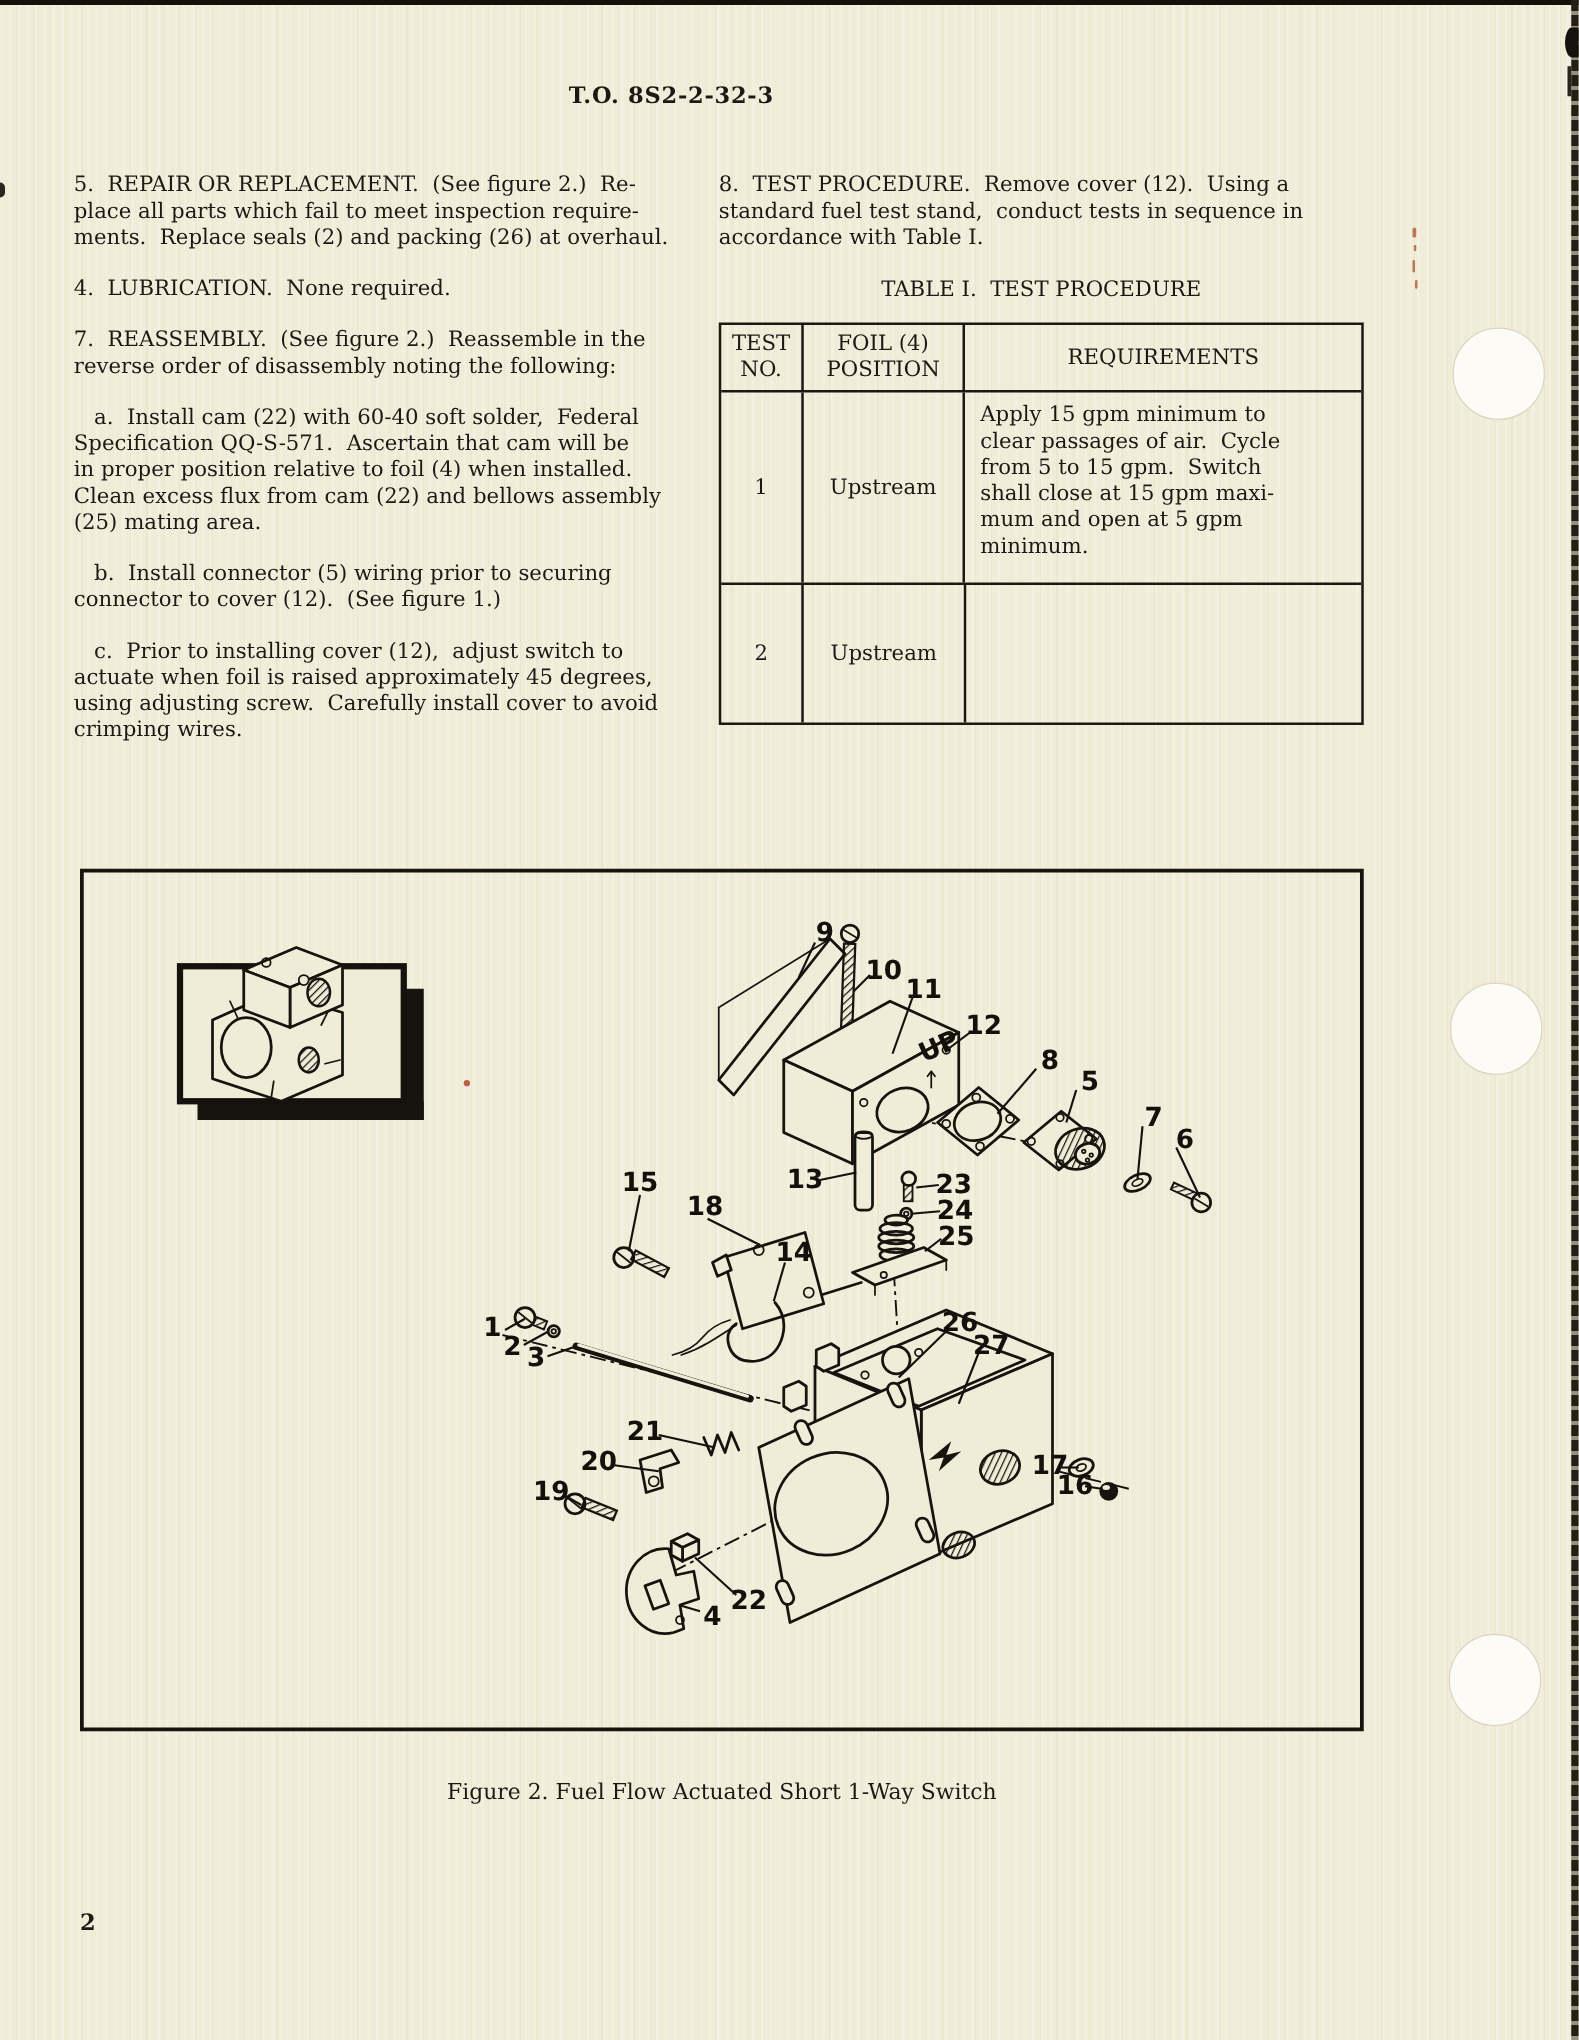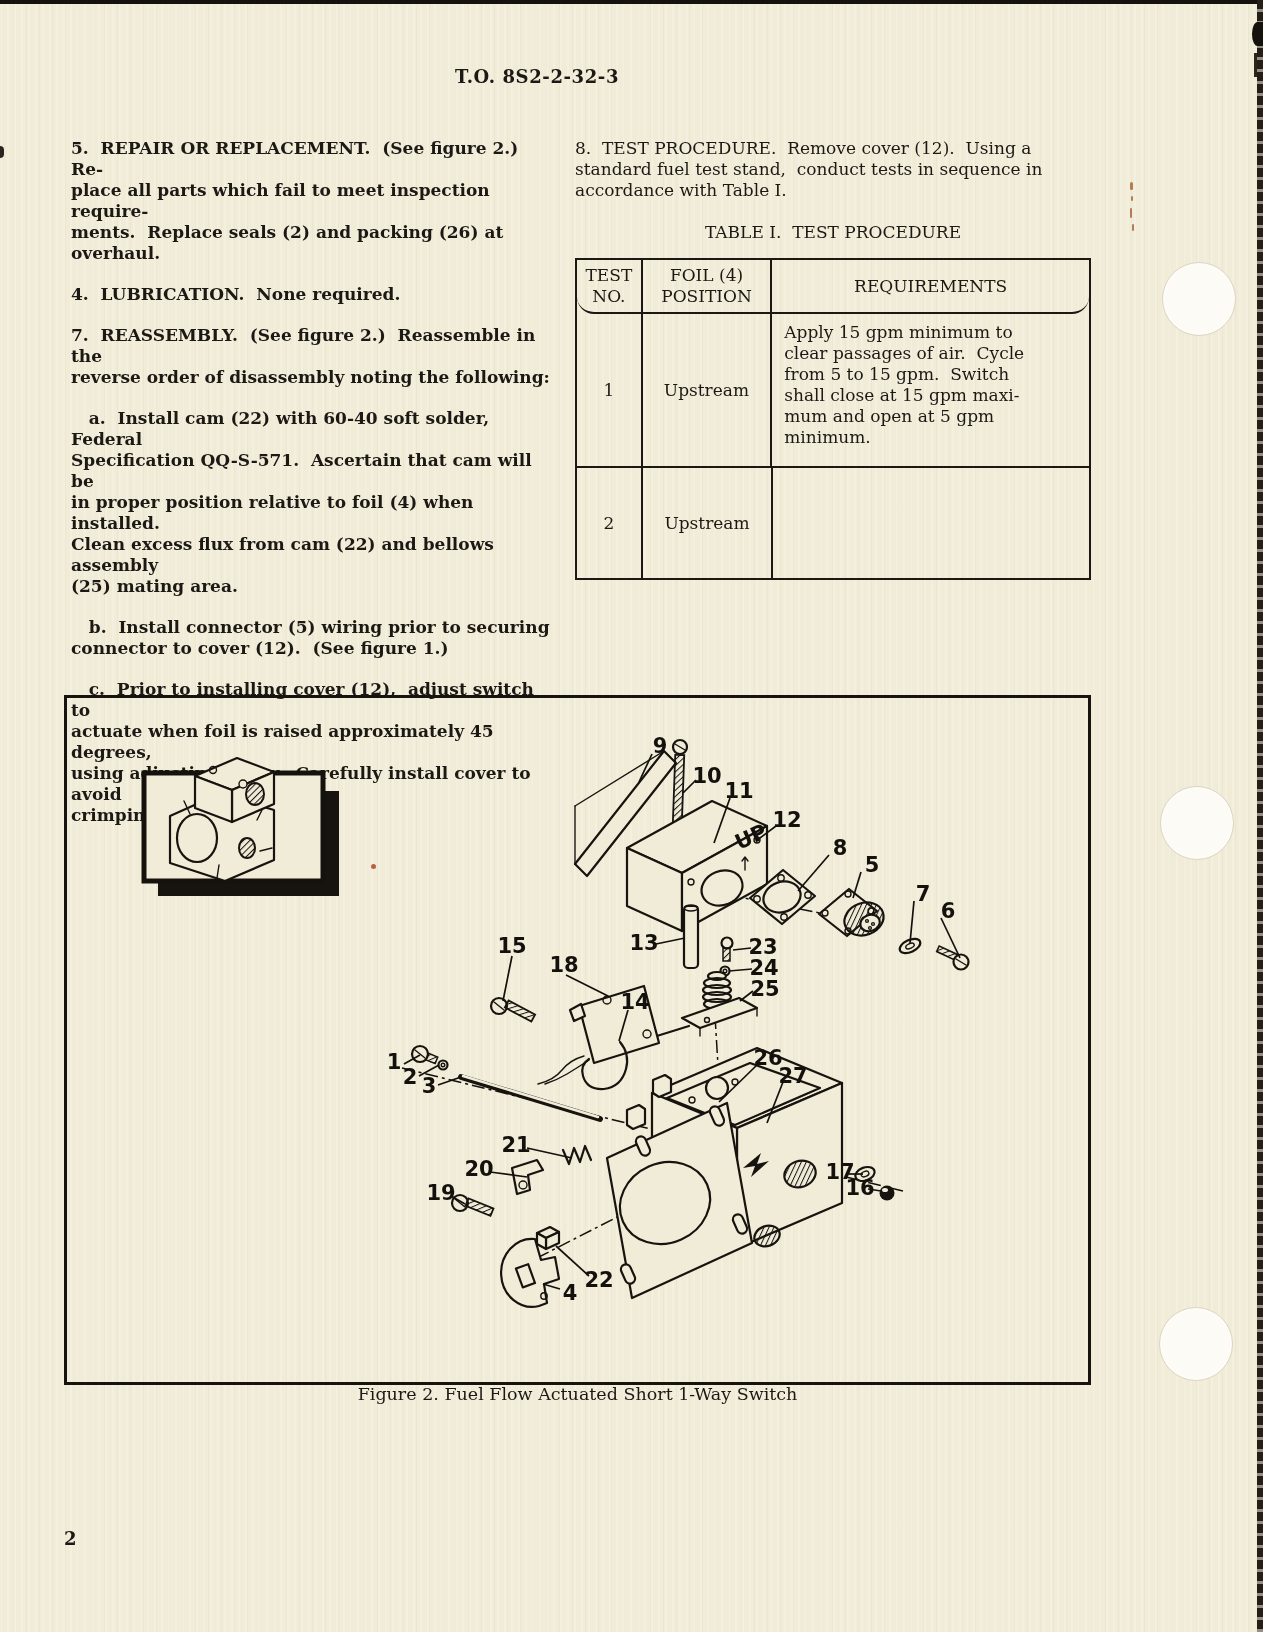--- a/index.html
+++ b/index.html
@@ -7,46 +7,46 @@
     width:1263px;height:1632px;position:relative;overflow:hidden;
     background-color:#f1ecd8;
     background-image:
       repeating-linear-gradient(90deg, rgba(255,255,255,.20) 0 2px, rgba(0,0,0,0) 2px 7px),
       repeating-linear-gradient(90deg, rgba(208,197,160,.14) 0 1px, rgba(0,0,0,0) 1px 13px);
     font-family:"DejaVu Serif","Liberation Serif",serif;
     color:#1c1915;
   }
   .abs{position:absolute;}
   .txt{white-space:pre-wrap;font-size:17px;line-height:21px;}
-  .para{margin:0 0 20px 16px;font-weight:bold;}
+  .para{margin:0 0 20px 4px;}
   .pagehead{font-weight:bold;font-size:18px;letter-spacing:.6px;}
   
   .topstrip{left:0;top:0;width:1263px;height:4px;background:#15120e;}
   .ragged-right{right:0;top:0;bottom:0;width:6px;
     background:repeating-linear-gradient(180deg,#241e16 0 9px, rgba(36,30,22,.45) 9px 12px);}
   .corner-blob{right:0;top:22px;width:11px;height:24px;background:#15120e;border-radius:60% 0 0 60%;}
   .edge-tick{right:6px;top:53px;width:3px;height:24px;background:#2a251d;}
   .left-nub{left:0;top:146px;width:4px;height:12px;background:#2a251d;border-radius:0 6px 6px 0;}
   .rust{background:#a5562c;opacity:.75;border-radius:2px;}
   .rust-dot{width:5px;height:5px;border-radius:50%;background:#b0482a;opacity:.85;}
   .punch{width:72px;height:72px;border-radius:50%;background:#fcfbf5;border:1px solid #dcd5bf;
     box-shadow:0 0 0 2px rgba(255,255,255,.35) inset;}
   
   .ttable{border:2.5px solid #1b1813;display:flex;flex-direction:column;background:transparent;}
   .trow{display:flex;}
   .tcell{box-sizing:border-box;}
   .c1{width:66px;border-right:2px solid #1b1813;display:flex;align-items:center;justify-content:center;text-align:center;}
   .c2{width:130px;border-right:2px solid #1b1813;display:flex;align-items:center;justify-content:center;text-align:center;}
   .c3{width:318px;padding:8px 6px 18px 12px;}
-  .thead{border-bottom:2px solid #1b1813;height:52px;border-radius:17px;}
+  .thead{border-bottom:2px solid #1b1813;height:52px;}
   .trow1{height:152px;border-bottom:2px solid #1b1813;}
   .trow2{height:110px;}
   
   .figbox{left:64px;top:695px;width:1027px;height:690px;border:3px solid #17140f;box-sizing:border-box;}
-  .caption{left:64px;top:1384px;width:1027px;text-align:center;font-size:17.5px;}
+  .caption{left:64px;top:1424px;width:1027px;text-align:center;font-size:17.5px;}
   svg text.callout{font-family:"DejaVu Sans","Liberation Sans",sans-serif;font-weight:bold;font-size:21px;fill:#14110d;}
   svg .ln{stroke:#14110d;stroke-width:1.7;}
   svg .st{stroke:#17140f;fill:none;stroke-width:2.2;stroke-linejoin:round;stroke-linecap:round;}
   svg .stf{stroke:#17140f;fill:#f1ecd8;stroke-width:2.2;stroke-linejoin:round;}
   svg .thin{stroke-width:1.4;}
   svg .dashdot{stroke:#14110d;stroke-width:1.5;fill:none;stroke-dasharray:13 4 3 4;}
   svg .dark{fill:#17140f;}
 </style>
 </head>
 <body>

